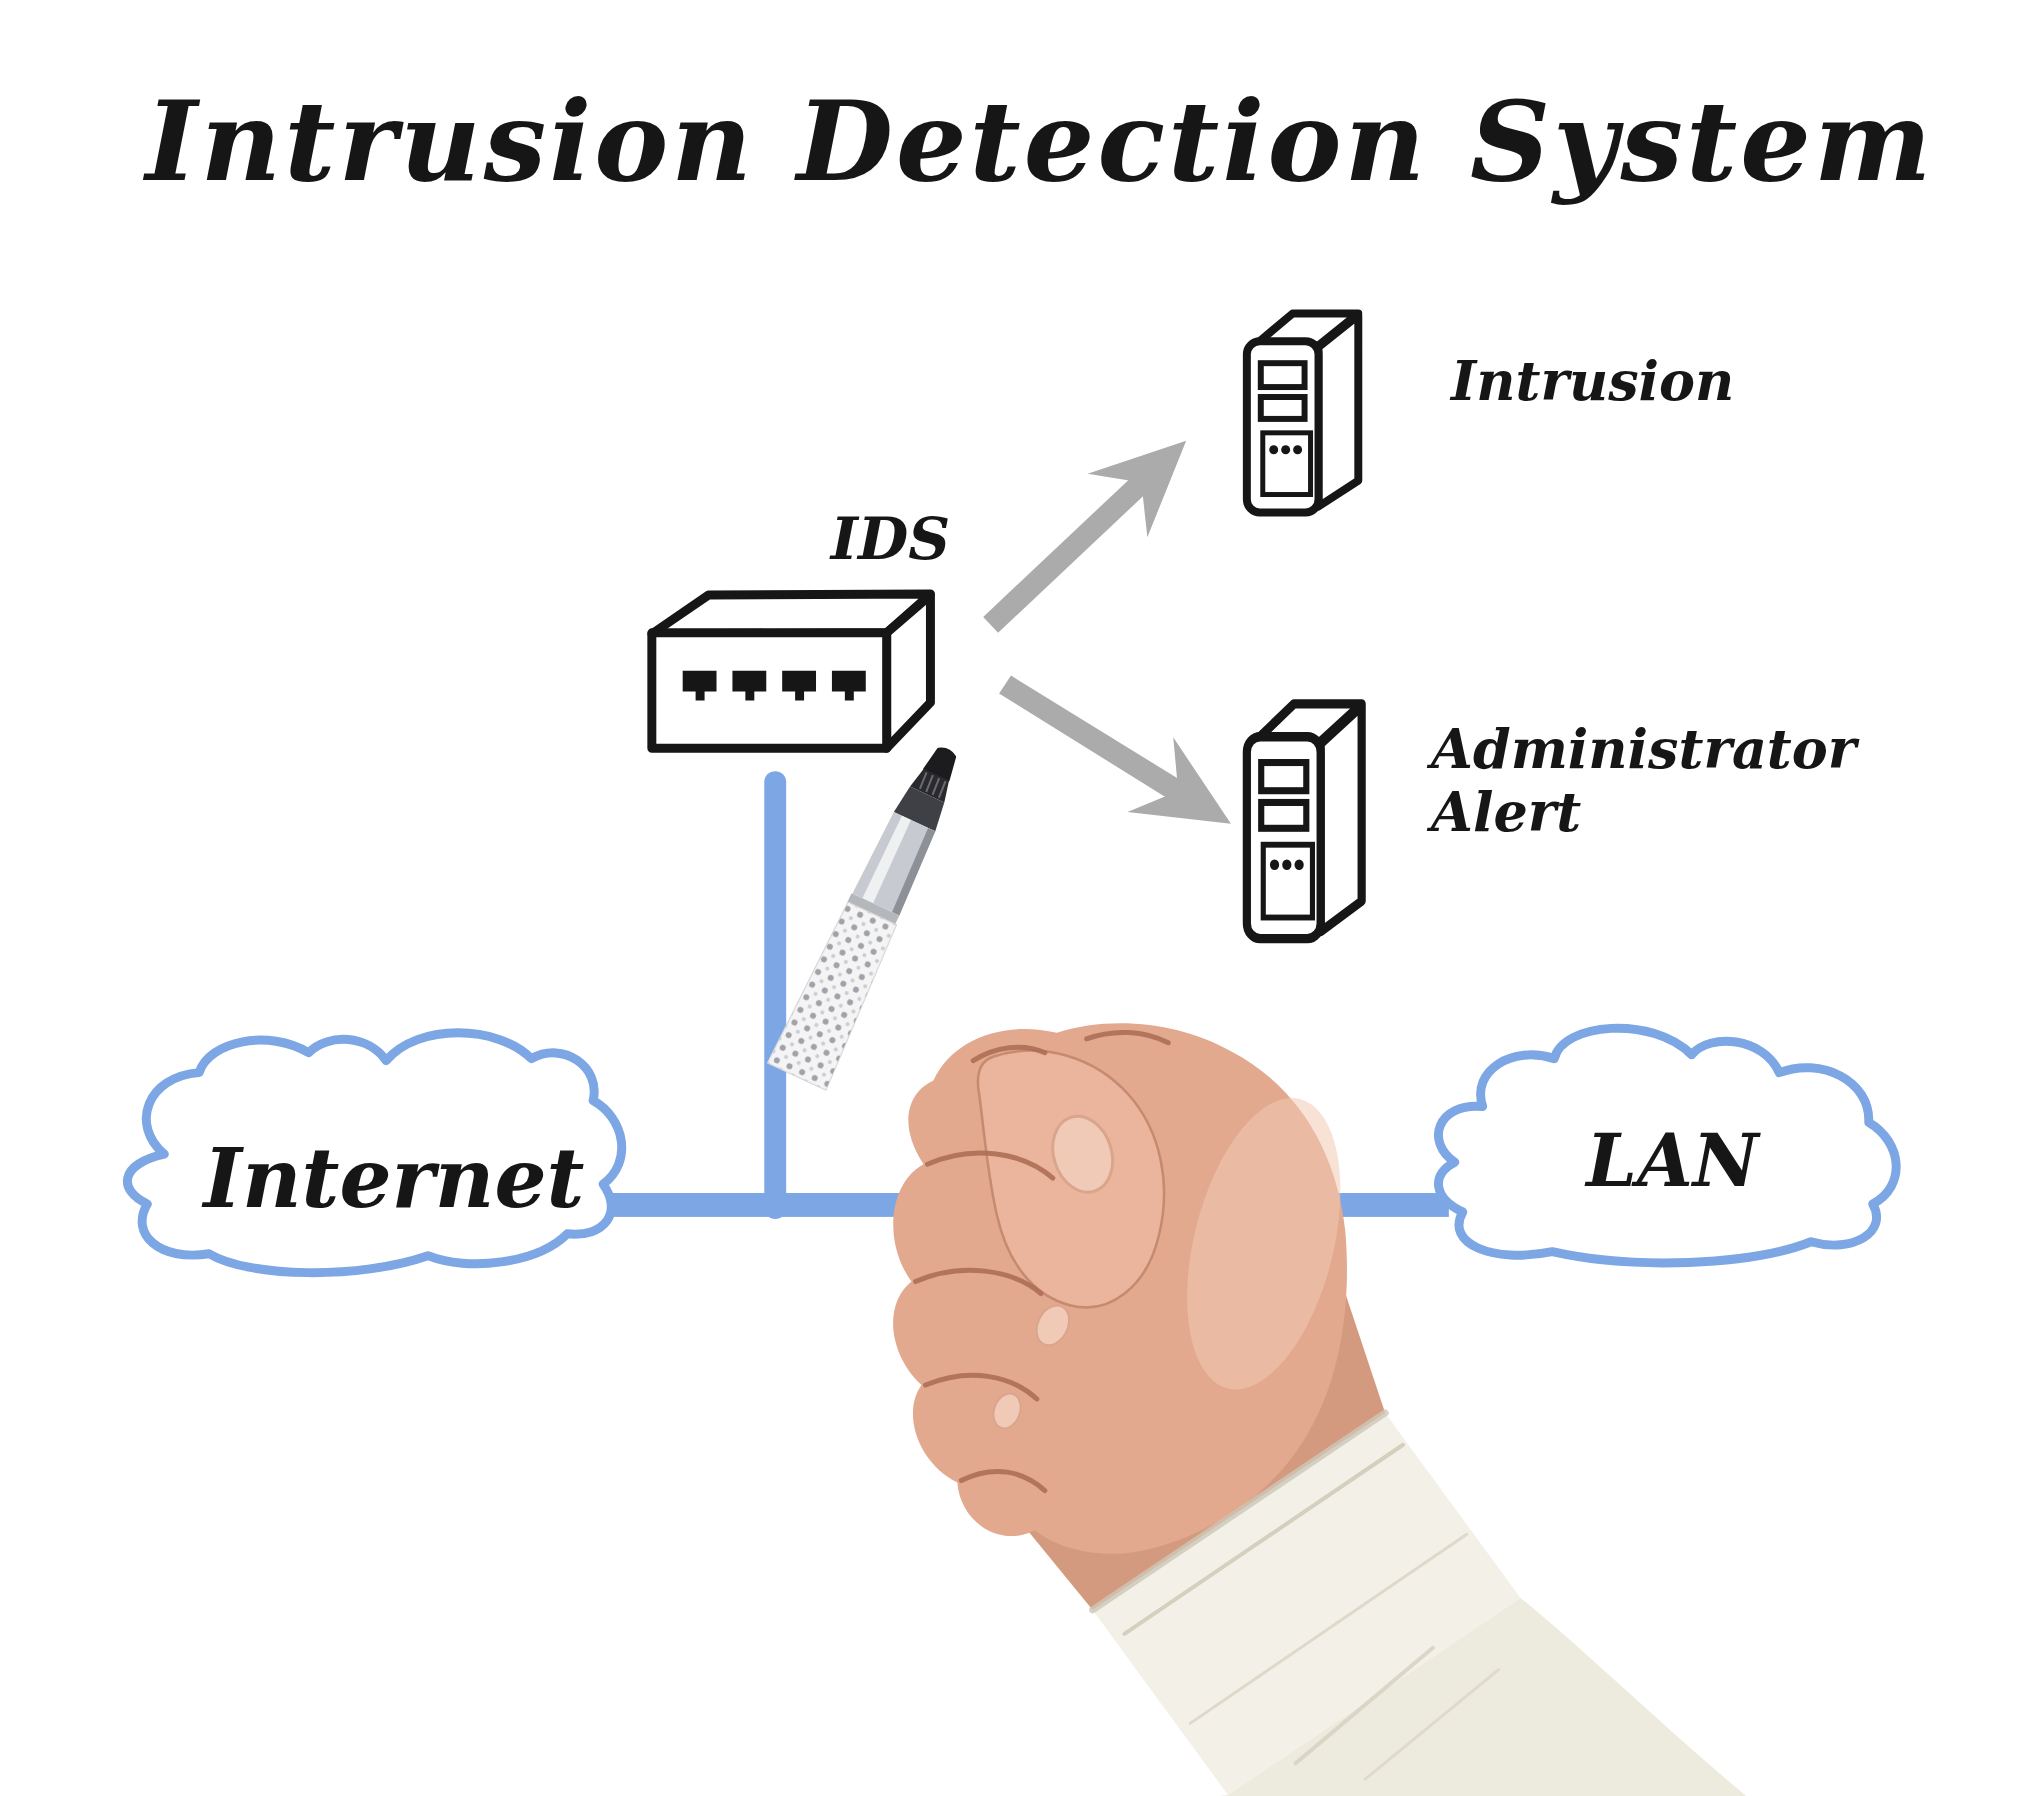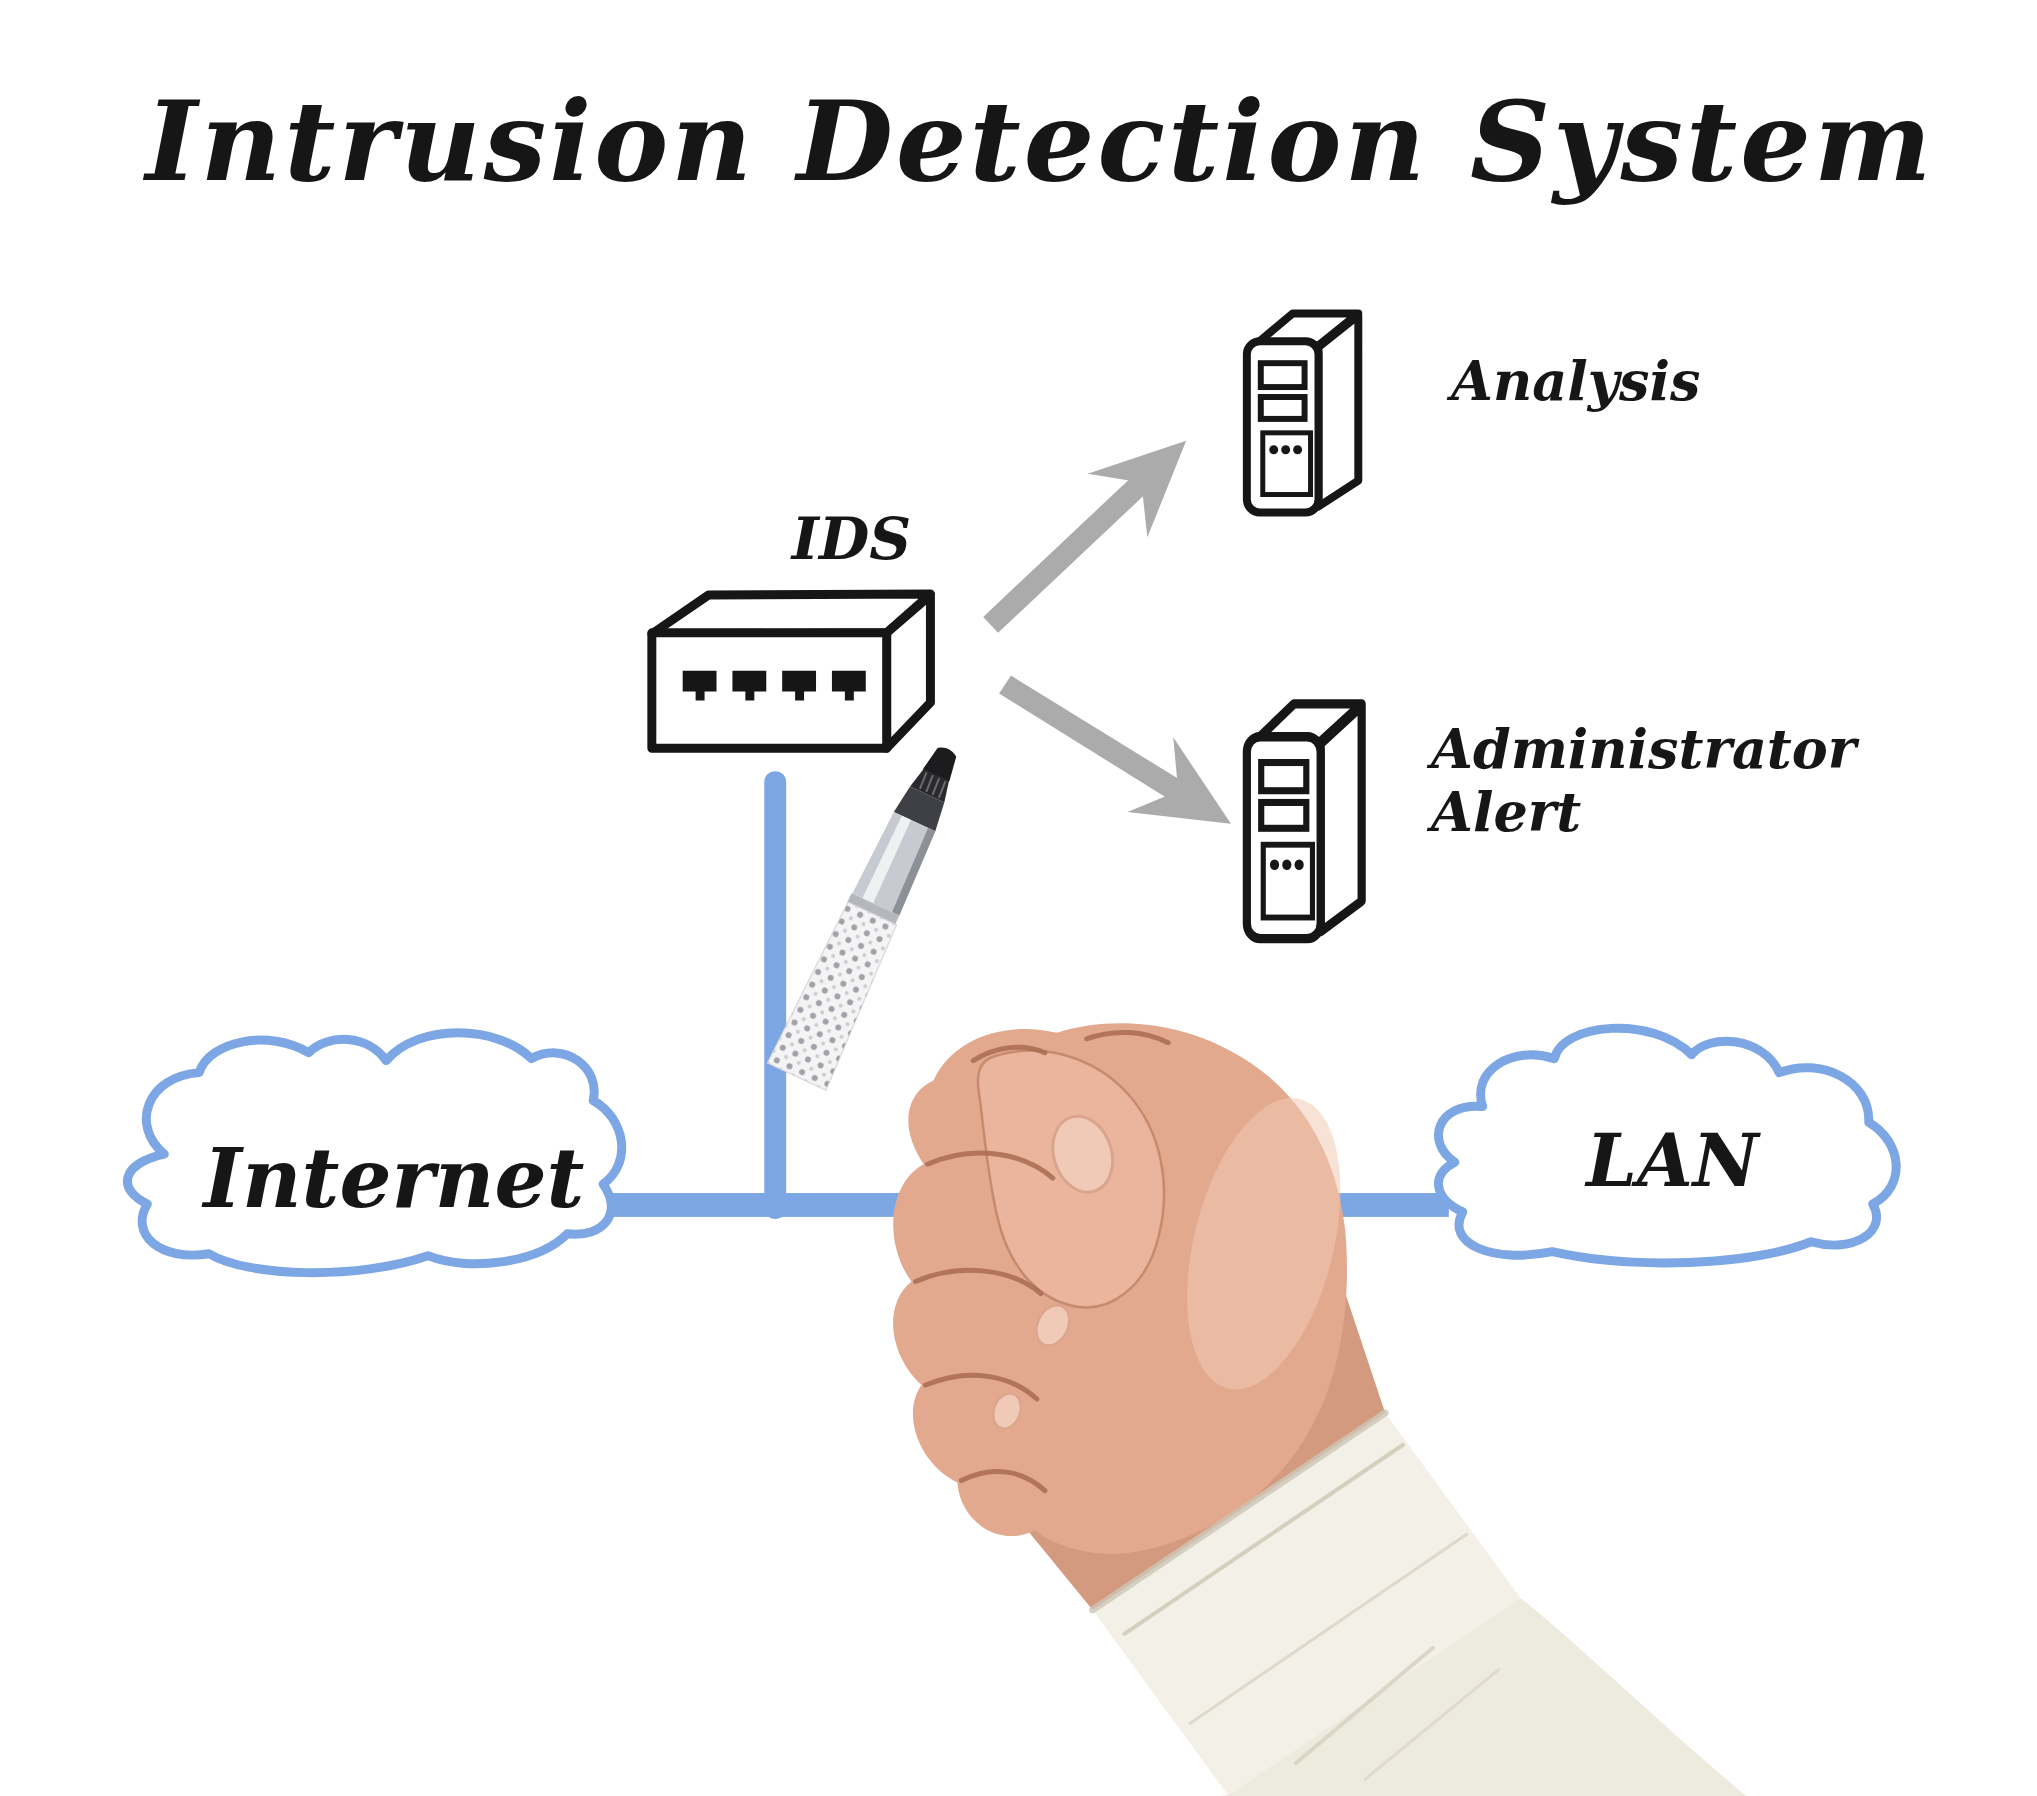--- a/index.html
+++ b/index.html
@@ -15,21 +15,21 @@
   .blk{fill:var(--ink_black);}
   .arrow{fill:var(--arrow_gray);}
   .crease{fill:none;stroke:var(--skin_crease);stroke-width:5;stroke-linecap:round;opacity:.85;}
   .seam{fill:none;stroke:var(--fabric_shadow);stroke-linecap:round;}
 
   .lbl{position:absolute;font-style:italic;font-weight:bold;
        color:var(--ink_black);white-space:nowrap;padding-left:21px;}
   .lbl.center{text-align:center;}
   #title-label{left:0;top:76px;width:2038px;text-align:center;
                font-size:111px;letter-spacing:3px;}
-  #ids-label{left:741px;top:505px;width:179px;text-align:center;font-size:58px;}
+  #ids-label{left:780px;top:505px;width:179px;text-align:center;font-size:58px;}
   #forensic-label{left:1430px;top:350px;font-size:54px;line-height:1.16;}
   #alert-label{left:1410px;top:718px;font-size:54px;line-height:1.16;}
   #internet-label{left:164px;top:1130px;width:418px;text-align:center;font-size:82px;}
   #lan-label{left:1500px;top:1118px;width:303px;text-align:center;font-size:72px;}
 </style>
 </head>
 <body>
 
 <div id="stage">
 
@@ -170,21 +170,21 @@
       <path class="seam" d="M 1372 1788 L 1506 1678" style="stroke-width:3;opacity:.6"></path>
     </g>
   </g>
 </svg>
 
 <div class="lbl" id="title-label">Intrusion Detection System</div>
 
 <div class="lbl" id="ids-label">IDS</div>
 
 <div class="lbl" id="forensic-label">
-  <div>Analysis</div>
+  <div>Intrusion</div>
 </div>
 
 <div class="lbl" id="alert-label">
   <div>Administrator</div>
   <div>Alert</div>
 </div>
 
 <div class="lbl center" id="lan-label">LAN</div>
 
 <div class="lbl center" id="internet-label">Internet</div>

